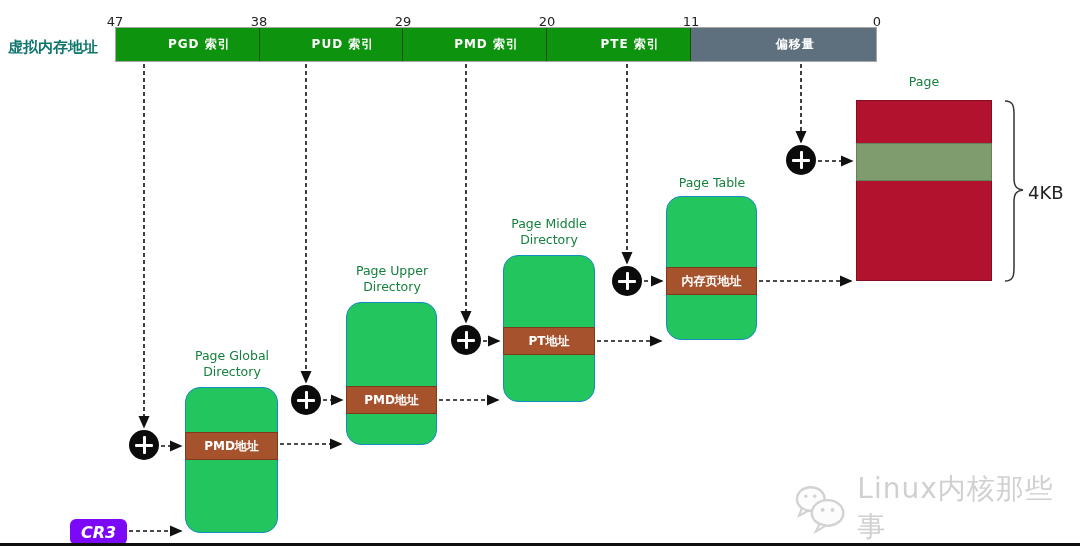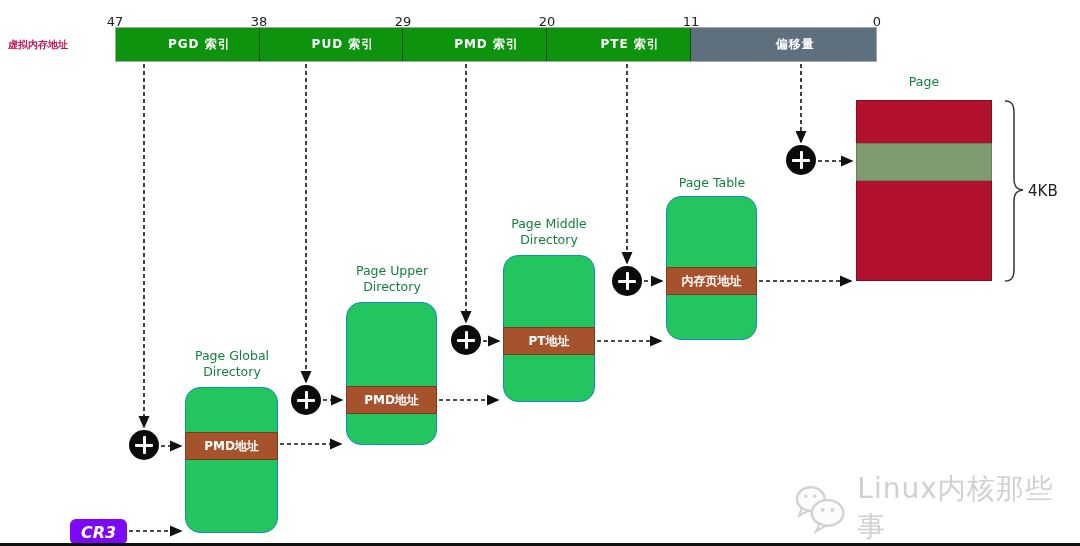--- a/index.html
+++ b/index.html
@@ -5,21 +5,21 @@
   * { margin: 0; padding: 0; box-sizing: border-box; }
   html, body { background: #ffffff; }
   body { font-family: "DejaVu Sans", "Liberation Sans", sans-serif; }
   #stage {
     position: relative; width: 1080px; height: 546px;
     background: #ffffff; overflow: hidden;
   }
   
   .vaddr-label {
     position: absolute; left: 8px; top: 38px;
-    font-size: 10px; font-weight: bold; color: #be185d;
+    font-size: 15px; font-weight: bold; color: #0f766e;
   }
   .bit-label {
     position: absolute; top: 2px; transform: translateX(-50%);
     font-size: 13px; color: #222; margin-top: 12px;
   }
   .addr-bar {
     position: absolute; left: 115px; top: 27px; width: 762px; height: 35px;
     display: flex; border: 1px solid rgba(0,0,0,0.35);
   }
   .seg {
@@ -53,21 +53,21 @@
   .page-box {
     position: absolute; left: 856px; top: 100px; width: 136px; height: 181px;
     background: #B2122E; border: 1px solid #800D21; z-index: 2;
   }
   .page-frame-band {
     position: absolute; left: -1px; top: 42px; width: calc(100% + 2px); height: 38px;
     background: #7E9C6E; border: 1px solid #64815A;
   }
   .size-label {
     position: absolute; left: 1028px; top: 182px;
-    font-size: 15px; color: #222; z-index: 2;
+    font-size: 18px; color: #222; z-index: 2;
   }
   
   .cr3 {
     position: absolute; left: 70px; top: 519px; width: 57px; height: 26px;
     background: #7C08F8; border-radius: 6px; z-index: 2;
     display: flex; align-items: center; justify-content: center;
     color: #fff; font-size: 16px; font-weight: bold; font-style: italic;
   }
   
   .plus {

